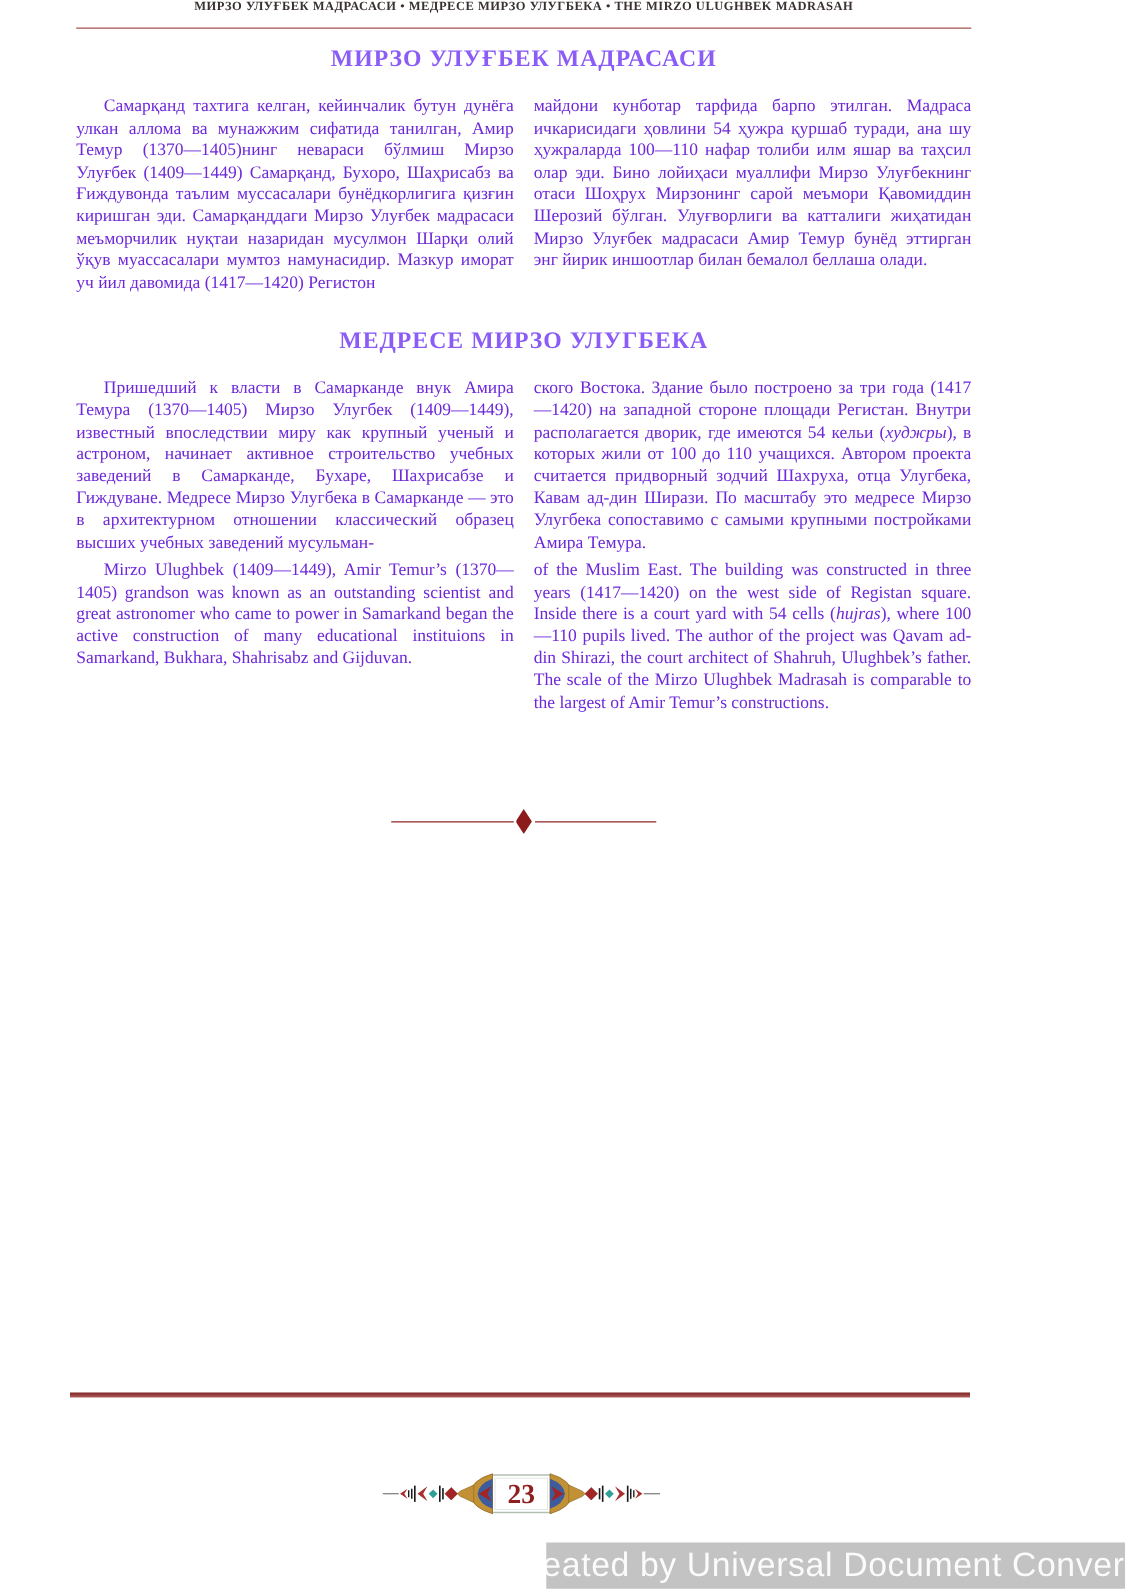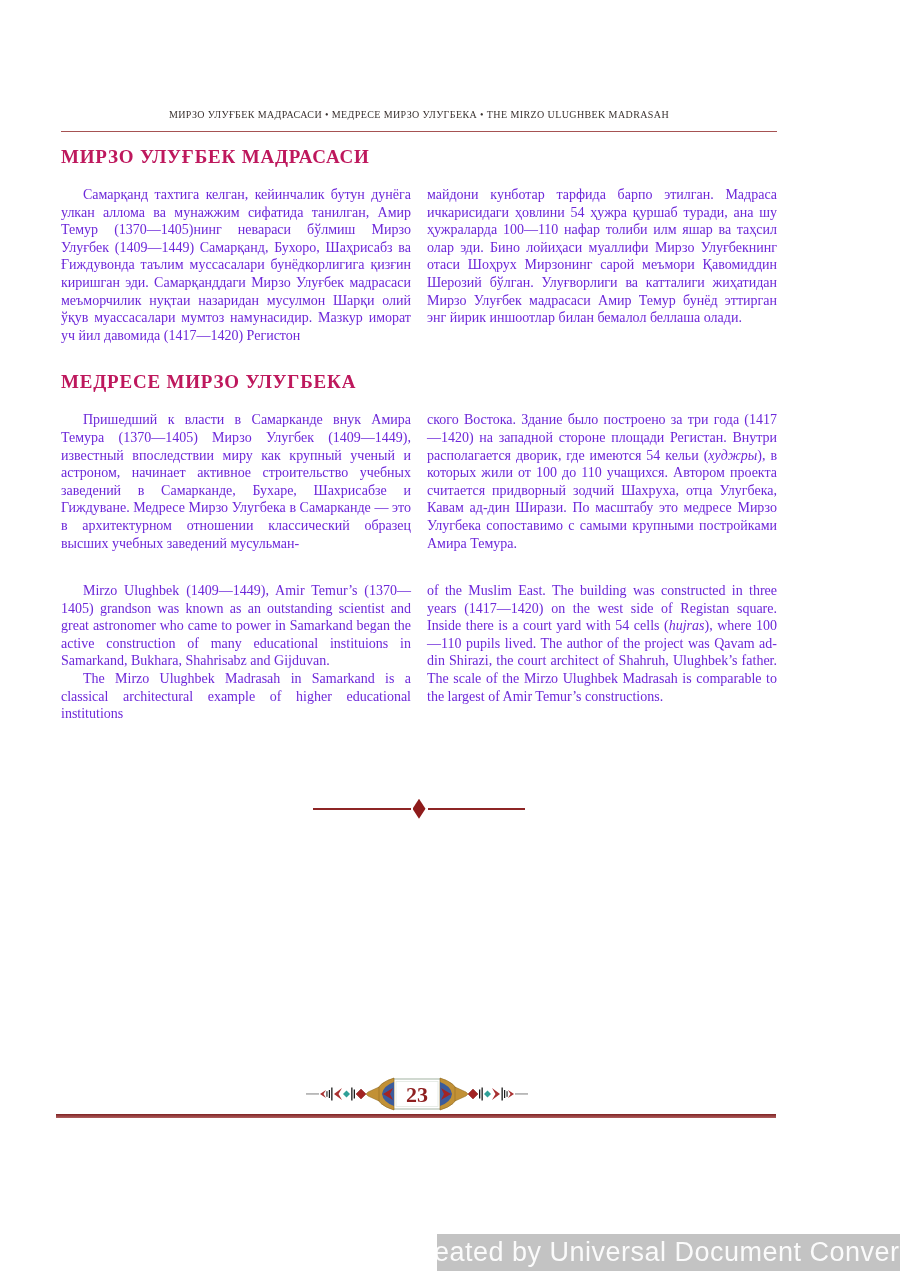--- a/index.html
+++ b/index.html
@@ -3,51 +3,51 @@
 <meta charset="utf-8">
 <style>
   html,body { margin:0; padding:0; background:#ffffff; }
   .page {
     position:relative; width:900px; height:1273px; background:#ffffff;
     font-family:"Liberation Serif","DejaVu Serif",serif; overflow:hidden;
   }
   .content { position:absolute; left:61px; top:0; width:716px; }
 
   .running-head {
-    padding-top:109px; text-align:center;
-    font-size:10px; font-weight:normal; letter-spacing:0.4px; color:#3a3230;
+    text-align:center;
+    font-size:10px; font-weight:bold; letter-spacing:0.4px; color:#3a3230;
     line-height:12px;
   }
   .head-rule { margin-top:10px; height:0; border-top:1.5px solid #a65252; }
 
   .section-title {
-    margin:0; margin-top:26px; text-align:left;
-    font-size:19px; font-weight:bold; letter-spacing:0.8px; color:#be185d;
+    margin:0; margin-top:26px; text-align:center;
+    font-size:19px; font-weight:bold; letter-spacing:0.8px; color:#8b5cf6;
     line-height:24px;
   }
   .section-title.first { margin-top:13px; }
 
   .cols { display:flex; gap:16px; margin-top:17px; }
-  .cols.tight { margin-top:30px; }
+  .cols.tight { margin-top:5px; }
   .col { width:350px; text-align:justify; font-size:14px; line-height:17.6px; color:#6d28d9; }
   .col p { margin:0; text-indent:22px; }
   .col p.cont { text-indent:0; }
 
   .divider { margin:76px auto 0; width:212px; display:flex; align-items:center; height:20px; }
   .divider .dline { flex:1; height:1.5px; background:#8d2525; }
   .divider .diamond {
     width:13px; height:20px; margin:0 2px; background:#8e1b1b;
     clip-path:polygon(50% 0, 100% 50%, 50% 100%, 0 50%);
   }
 
   .footer-rule {
     position:absolute; left:56px; top:1114px; width:720px; height:4px;
     background:linear-gradient(#7e2222,#b06060);
   }
-  .ornament { position:absolute; left:306px; top:1072px; width:222px; height:44px; }
+  .ornament { position:absolute; left:306px; top:1173px; width:222px; height:44px; }
   .ornament svg { display:block; }
   .page-num-text {
     font-family:"Liberation Serif","DejaVu Serif",serif;
     font-weight:bold; font-size:22px; fill:#8e1f1f;
   }
 
   .watermark {
     position:absolute; right:0; top:1234px; width:463px; height:37px;
     background:#c3c3c3; color:rgba(255,255,255,0.93);
     font-family:"Liberation Sans","DejaVu Sans",sans-serif;
@@ -87,21 +87,20 @@
         <div class="col">
           <p lang="ru" class="cont"><span>ского Востока. Здание было построено за три года (1417—1420) на западной стороне площади Регистан. Внутри располагается дворик, где имеются 54 кельи (</span><i>худжры</i><span>), в которых жили от 100 до 110 учащихся. Автором проекта считается придворный зодчий Шахруха, отца Улугбека, Кавам ад-дин Ширази. По масштабу это медресе Мирзо Улугбека сопоставимо с самыми крупными постройками Амира Темура.</span></p>
         </div>
       </div>
     </section>
 
     <section>
       <div class="cols tight">
         <div class="col">
           <p lang="en">Mirzo Ulughbek (1409—1449), Amir Temur’s (1370—1405) grandson was known as an outstanding scientist and great astronomer who came to power in Samarkand began the active construction of many educational instituions in Samarkand, Bukhara, Shahrisabz and Gijduvan.</p>
-          <p lang="en">The Mirzo Ulughbek Madrasah in Samarkand is a classical architectural example of higher educational institutions</p>
         </div>
         <div class="col">
           <p lang="en" class="cont"><span>of the Muslim East. The building was constructed in three years (1417—1420) on the west side of Registan square. Inside there is a court yard with 54 cells (</span><i>hujras</i><span>), where 100—110 pupils lived. The author of the project was Qavam ad-din Shirazi, the court architect of Shahruh, Ulughbek’s father. The scale of the Mirzo Ulughbek Madrasah is comparable to the largest of Amir Temur’s constructions.</span></p>
         </div>
       </div>
     </section>
 
     <div class="divider">
       <div class="dline"></div>
       <div class="diamond"></div>

